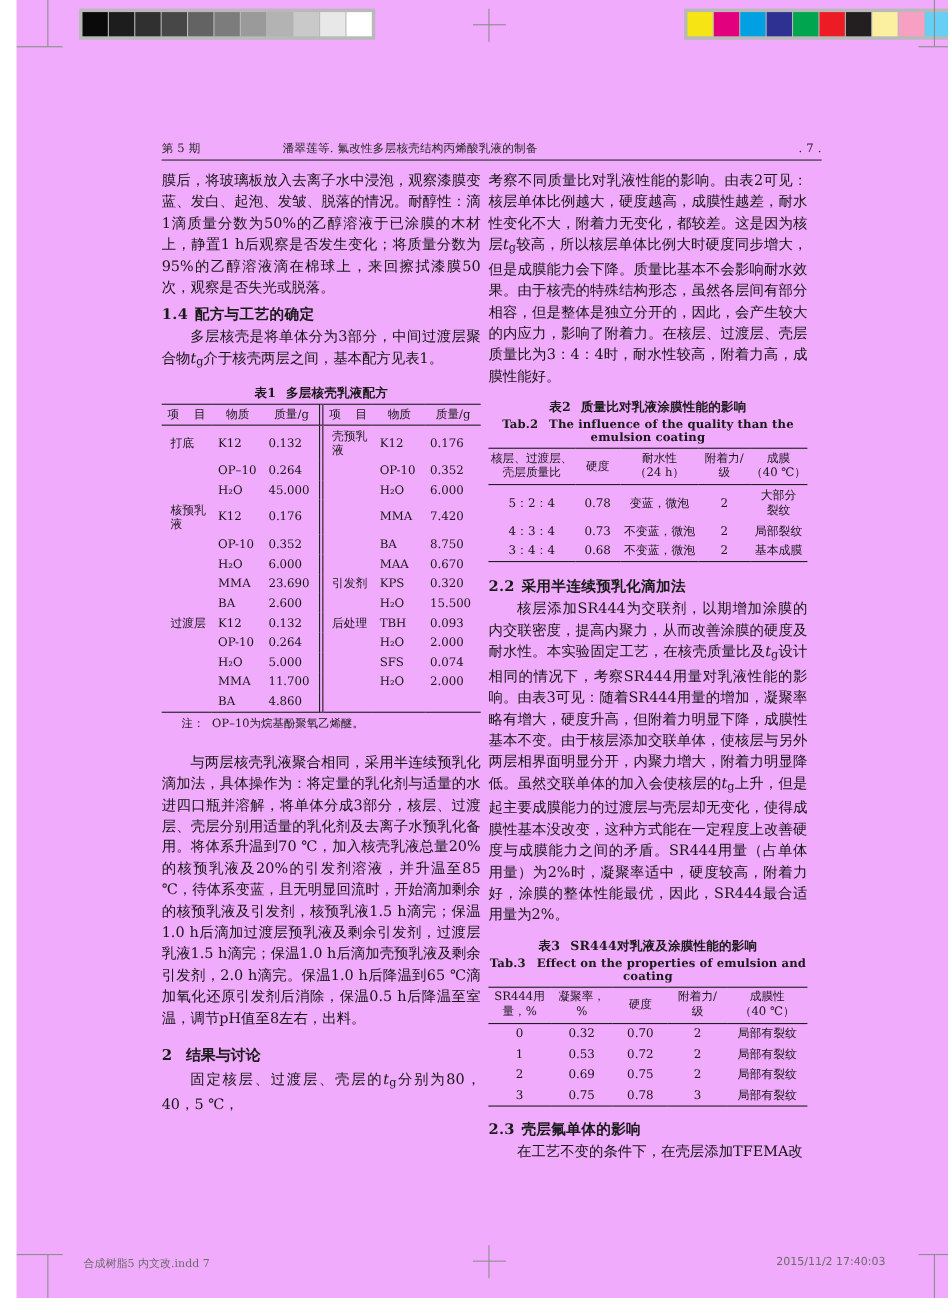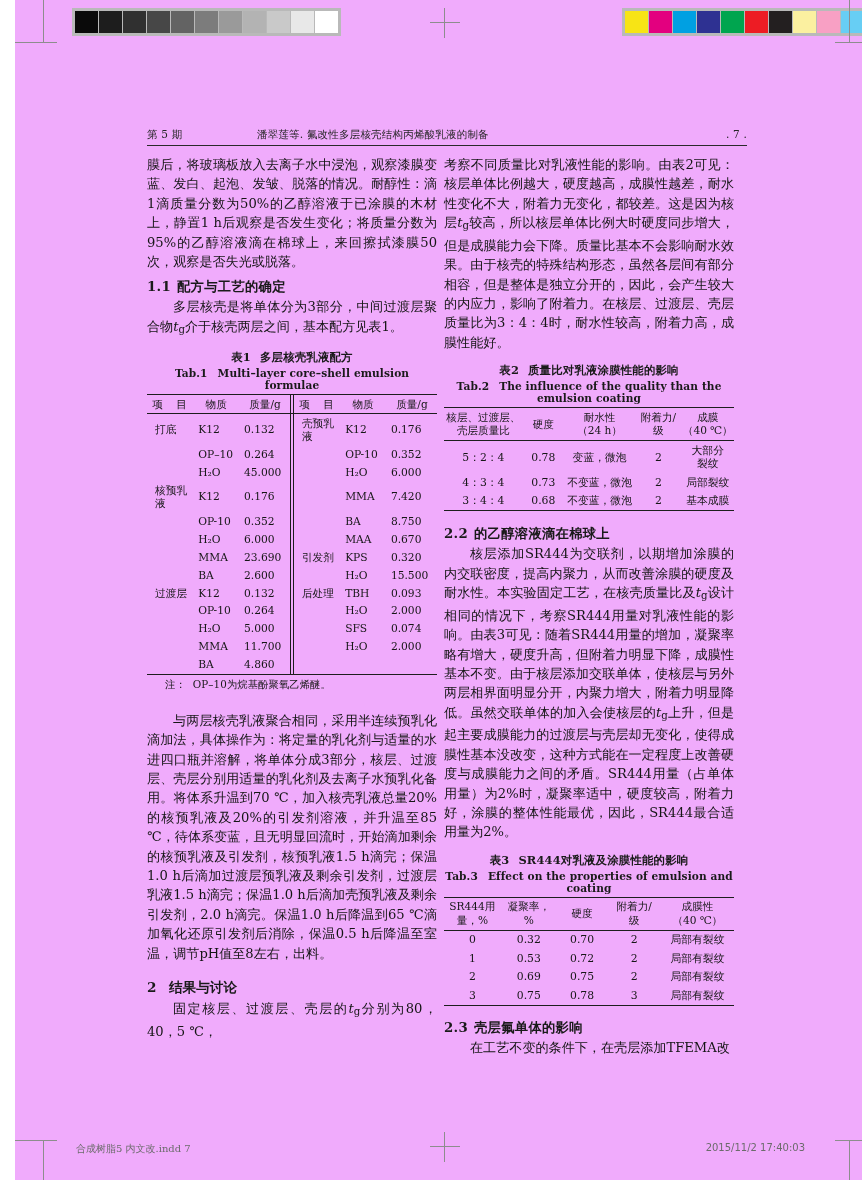--- a/index.html
+++ b/index.html
@@ -246,31 +246,28 @@
     </div>
     <div class="runhead-rule"></div>
 
     <div class="cols">
 
       <div class="col">
 
         <p class="bt">膜后，将玻璃板放入去离子水中浸泡，观察漆膜变蓝、发白、起泡、发皱、脱落的情况。耐醇性：滴1滴质量分数为50%的乙醇溶液于已涂膜的木材上，静置1 h后观察是否发生变化；将质量分数为95%的乙醇溶液滴在棉球上，来回擦拭漆膜50次，观察是否失光或脱落。</p>
 
         <h3 class="sec">
-          <span class="num">1.1</span><span>配方与工艺的确定</span>
+          <span class="num">1.4</span><span>配方与工艺的确定</span>
         </h3>
 
         <p class="bt indent"><span>多层核壳是将单体分为3部分，中间过渡层聚合物</span><span class="ital">t</span><sub>g</sub><span>介于核壳两层之间，基本配方见表1。</span></p>
 
         <div class="tbl-wrap">
           <div class="tbl-cap-cn">
             <span class="tnum">表1</span><span>多层核壳乳液配方</span>
-          </div>
-          <div class="tbl-cap-en">
-            <span class="tnum">Tab.1</span><span>Multi–layer core–shell emulsion formulae</span>
           </div>
           <table class="sci t1">
             <thead>
               <tr class="rule-top">
                 <th class="c-item hdr-sp">项  目</th>
                 <th class="c-sub">物质</th>
                 <th class="c-val">质量/g</th>
                 <th class="sep"></th>
                 <th class="c-item hdr-sp">项  目</th>
                 <th class="c-sub">物质</th>
@@ -471,21 +468,21 @@
                   <td>0.68</td>
                   <td>不变蓝，微泡</td>
                   <td>2</td>
                   <td>基本成膜</td>
                 </tr>
               </tbody>
           </table>
         </div>
 
         <h3 class="sec" style="margin-top:13px">
-          <span class="num">2.2</span><span>的乙醇溶液滴在棉球上</span>
+          <span class="num">2.2</span><span>采用半连续预乳化滴加法</span>
         </h3>
 
         <p class="bt indent"><span>核层添加SR444为交联剂，以期增加涂膜的内交联密度，提高内聚力，从而改善涂膜的硬度及耐水性。本实验固定工艺，在核壳质量比及</span><span class="ital">t</span><sub>g</sub><span>设计相同的情况下，考察SR444用量对乳液性能的影响。由表3可见：随着SR444用量的增加，凝聚率略有增大，硬度升高，但附着力明显下降，成膜性基本不变。由于核层添加交联单体，使核层与另外两层相界面明显分开，内聚力增大，附着力明显降低。虽然交联单体的加入会使核层的</span><span class="ital">t</span><sub>g</sub><span>上升，但是起主要成膜能力的过渡层与壳层却无变化，使得成膜性基本没改变，这种方式能在一定程度上改善硬度与成膜能力之间的矛盾。SR444用量（占单体用量）为2%时，凝聚率适中，硬度较高，附着力好，涂膜的整体性能最优，因此，SR444最合适用量为2%。</span></p>
 
         <div class="tbl-wrap">
           <div class="tbl-cap-cn">
             <span class="tnum">表3</span><span>SR444对乳液及涂膜性能的影响</span>
           </div>
           <div class="tbl-cap-en">
             <span class="tnum">Tab.3</span><span>Effect on the properties of emulsion and coating</span>

